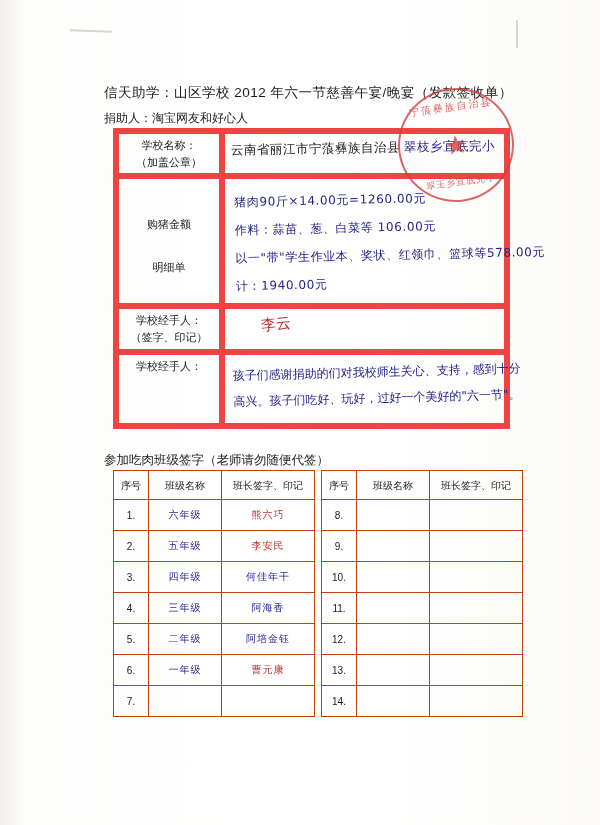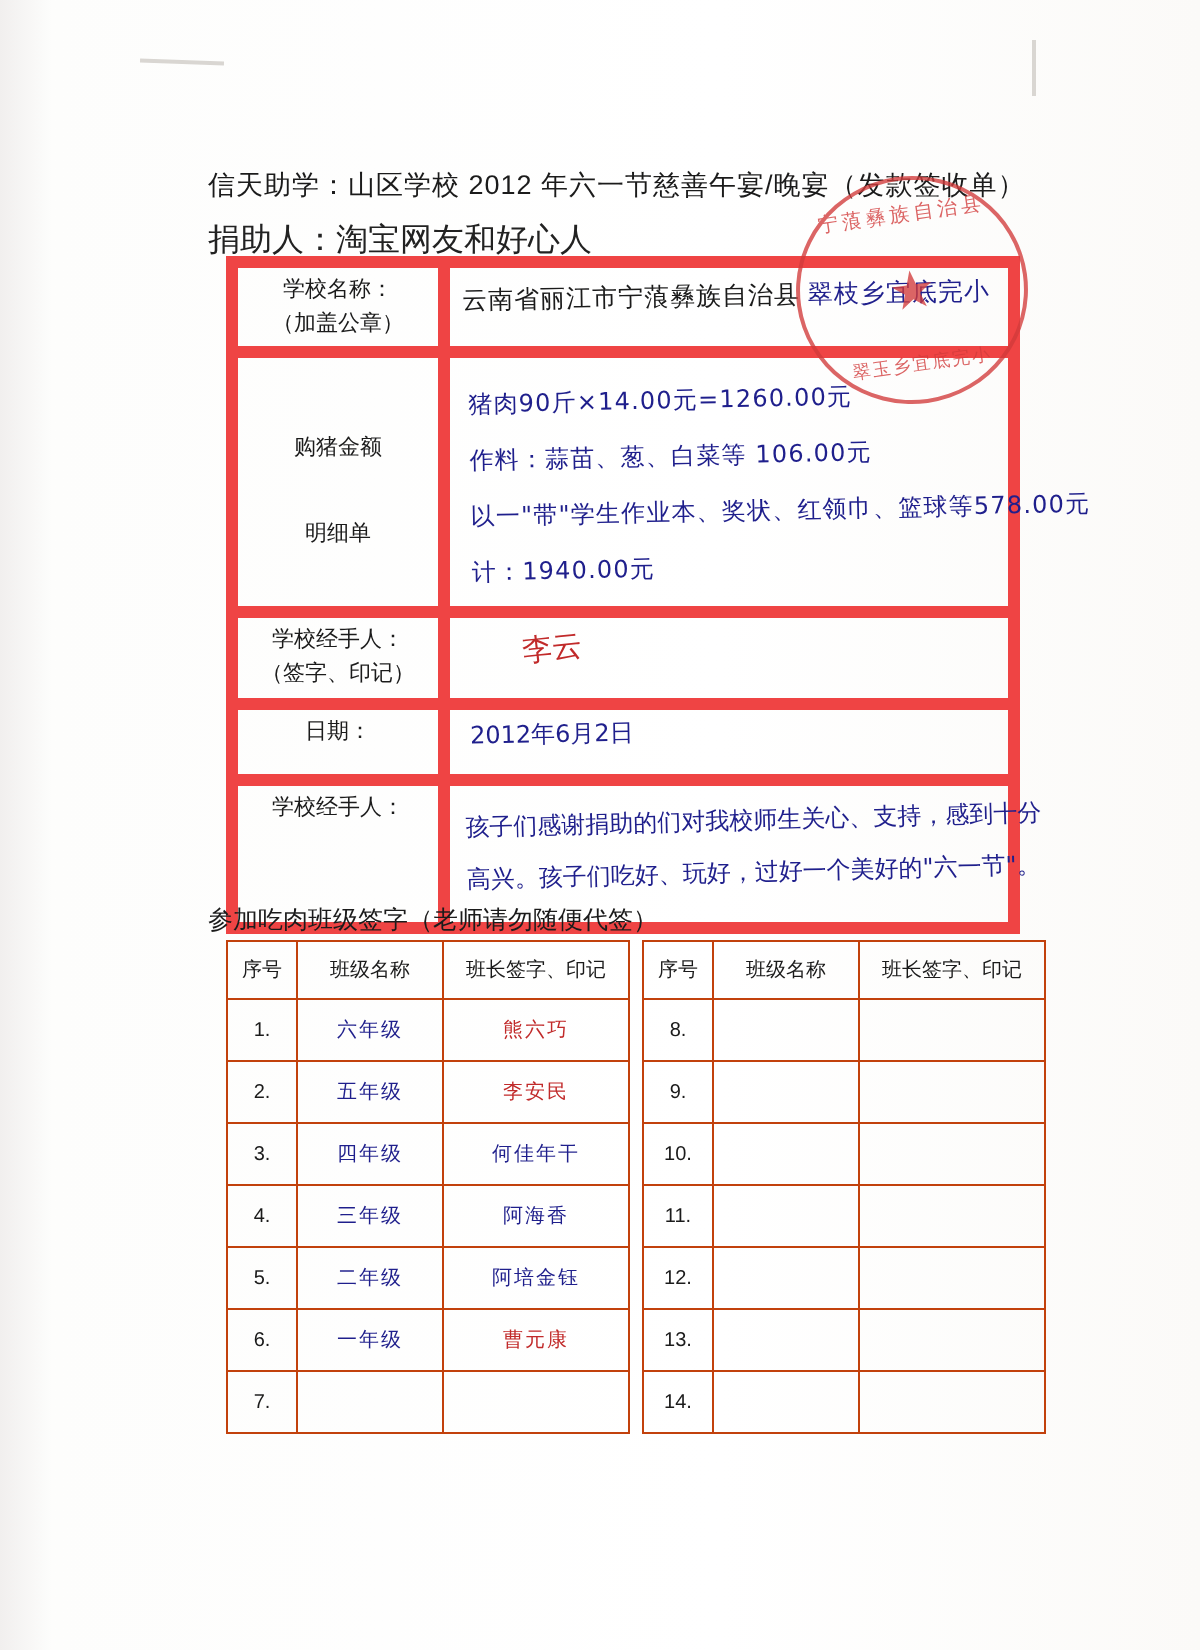--- a/index.html
+++ b/index.html
@@ -46,21 +46,21 @@
     top: 84px;
     font-size: 13.5px;
     color: #1b1b1b;
     letter-spacing: 0.5px;
     white-space: nowrap;
   }
   .donor-line {
     position: absolute;
     left: 104px;
     top: 110px;
-    font-size: 16px;
+    font-size: 12px;
     color: #222;
     white-space: nowrap;
   }
 
   
   .main-table {
     position: absolute;
     left: 113px;
     top: 128px;
     width: 397px;
@@ -281,26 +281,20 @@
       <tr>
         <td class="lbl lbl-two">
           <div>学校经手人：</div>
           <div>（签字、印记）</div>
         </td>
         <td class="val r-handler">
           <div class="hand-sign hw hw-red">李云</div>
         </td>
       </tr>
       <tr>
-        <td class="lbl">日期：</td>
-        <td class="val r-date">
-          <div class="hand-date hw hw-blue">2012年6月2日</div>
-        </td>
-      </tr>
-      <tr>
         <td class="lbl">学校经手人：</td>
         <td class="val r-remark">
           <div class="hand-remark hw hw-blue">
             <div>孩子们感谢捐助的们对我校师生关心、支持，感到十分</div>
             <div>高兴。孩子们吃好、玩好，过好一个美好的"六一节"。</div>
           </div>
         </td>
       </tr>
     </tbody>
       </table>

